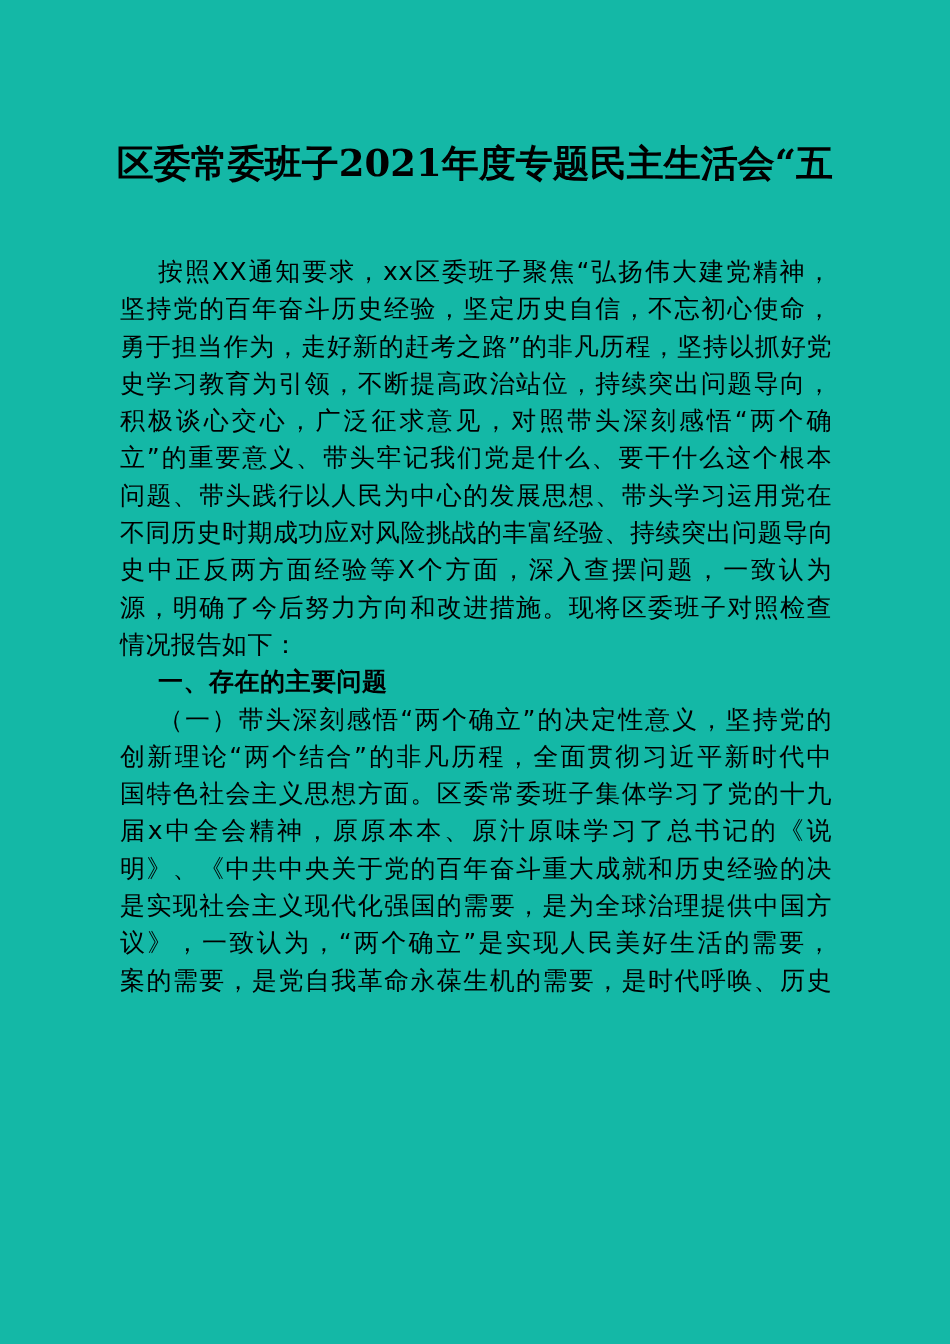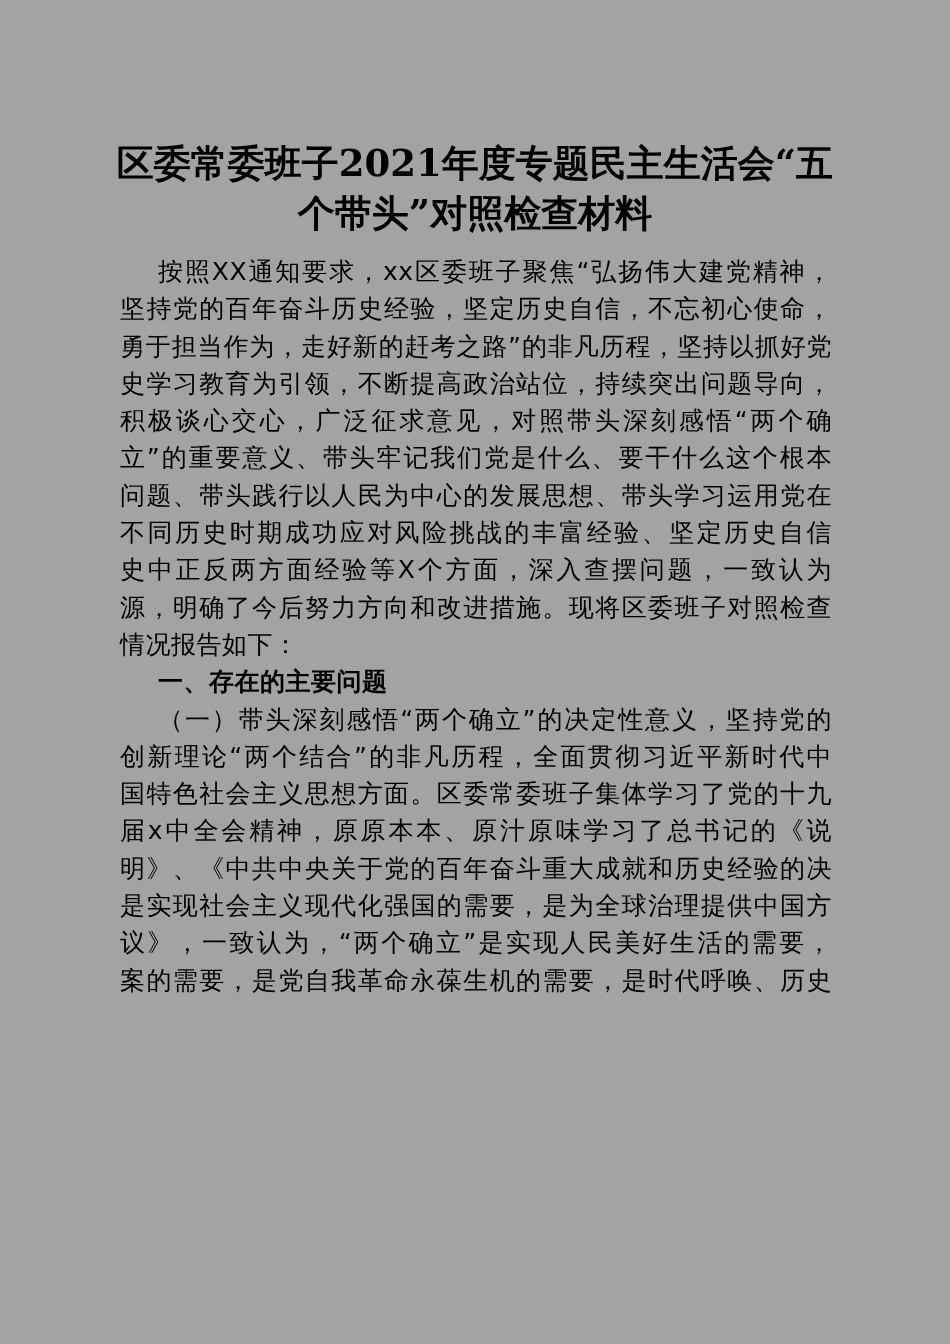--- a/index.html
+++ b/index.html
@@ -1,17 +1,17 @@
 <!DOCTYPE html>
 <html><head>
 <meta charset="utf-8">
 <style>
   html, body { margin: 0; padding: 0; background: #ffffff; }
   body { width: 950px; height: 1344px; position: relative; overflow: hidden; color: #000; }
-  .page { position: absolute; left: 0; top: 0; width: 950px; height: 1344px; background: #a3a3a3; }
+  .page { position: absolute; left: 0; top: 0; width: 950px; height: 1344px; background: #14b8a6; }
   .title {
     position: absolute; left: 110px; top: 138px; width: 730px;
     text-align: center; font-family: "DejaVu Serif", "Liberation Serif", serif;
     font-weight: bold; font-size: 37px; line-height: 50px; letter-spacing: 0px;
   }
   .body-lines { position: absolute; left: 120px; top: 253px; width: 712px; }
   .line {
     display: block; height: 37.3px; line-height: 37.3px; white-space: nowrap;
     font-family: "DejaVu Sans", "Liberation Sans", sans-serif; font-size: 25px;
     text-align: justify; text-align-last: justify; letter-spacing: 0.5px;
@@ -21,32 +21,31 @@
   .heading {
     font-weight: bold; text-align-last: left; padding-left: 38px;
   }
 </style>
 </head>
 <body>
 
 <div class="page">
   <div class="title">
     <div>区委常委班子2021年度专题民主生活会“五</div>
-    <div>个带头”对照检查材料</div>
   </div>
 
   <div class="body-lines">
     <span class="line indent">按照XX通知要求，xx区委班子聚焦“弘扬伟大建党精神，</span>
     <span class="line">坚持党的百年奋斗历史经验，坚定历史自信，不忘初心使命，</span>
     <span class="line">勇于担当作为，走好新的赶考之路”的非凡历程，坚持以抓好党</span>
     <span class="line">史学习教育为引领，不断提高政治站位，持续突出问题导向，</span>
     <span class="line">积极谈心交心，广泛征求意见，对照带头深刻感悟“两个确</span>
     <span class="line">立”的重要意义、带头牢记我们党是什么、要干什么这个根本</span>
     <span class="line">问题、带头践行以人民为中心的发展思想、带头学习运用党在</span>
-    <span class="line">不同历史时期成功应对风险挑战的丰富经验、坚定历史自信</span>
+    <span class="line">不同历史时期成功应对风险挑战的丰富经验、持续突出问题导向</span>
     <span class="line">史中正反两方面经验等X个方面，深入查摆问题，一致认为</span>
     <span class="line">源，明确了今后努力方向和改进措施。现将区委班子对照检查</span>
     <span class="line last">情况报告如下：</span>
 
     <span class="line heading">一、存在的主要问题</span>
 
     <span class="line indent">（一）带头深刻感悟“两个确立”的决定性意义，坚持党的</span>
     <span class="line">创新理论“两个结合”的非凡历程，全面贯彻习近平新时代中</span>
     <span class="line">国特色社会主义思想方面。区委常委班子集体学习了党的十九</span>
     <span class="line">届x中全会精神，原原本本、原汁原味学习了总书记的《说</span>

